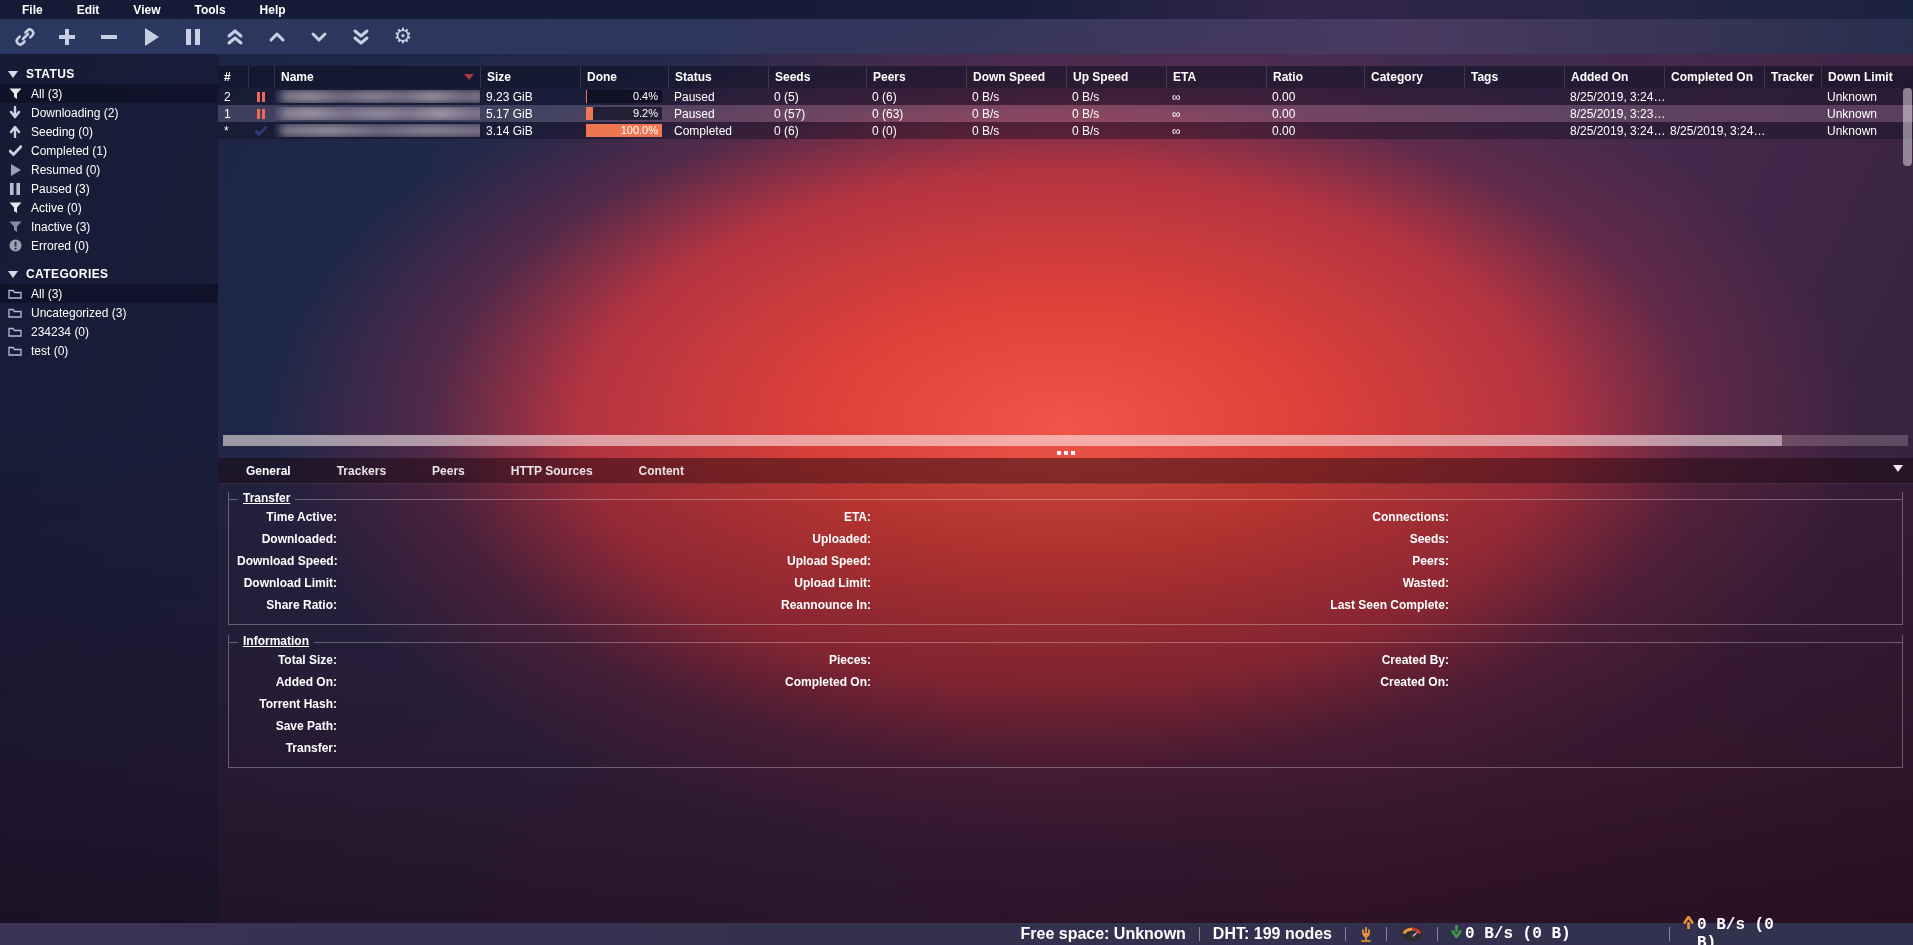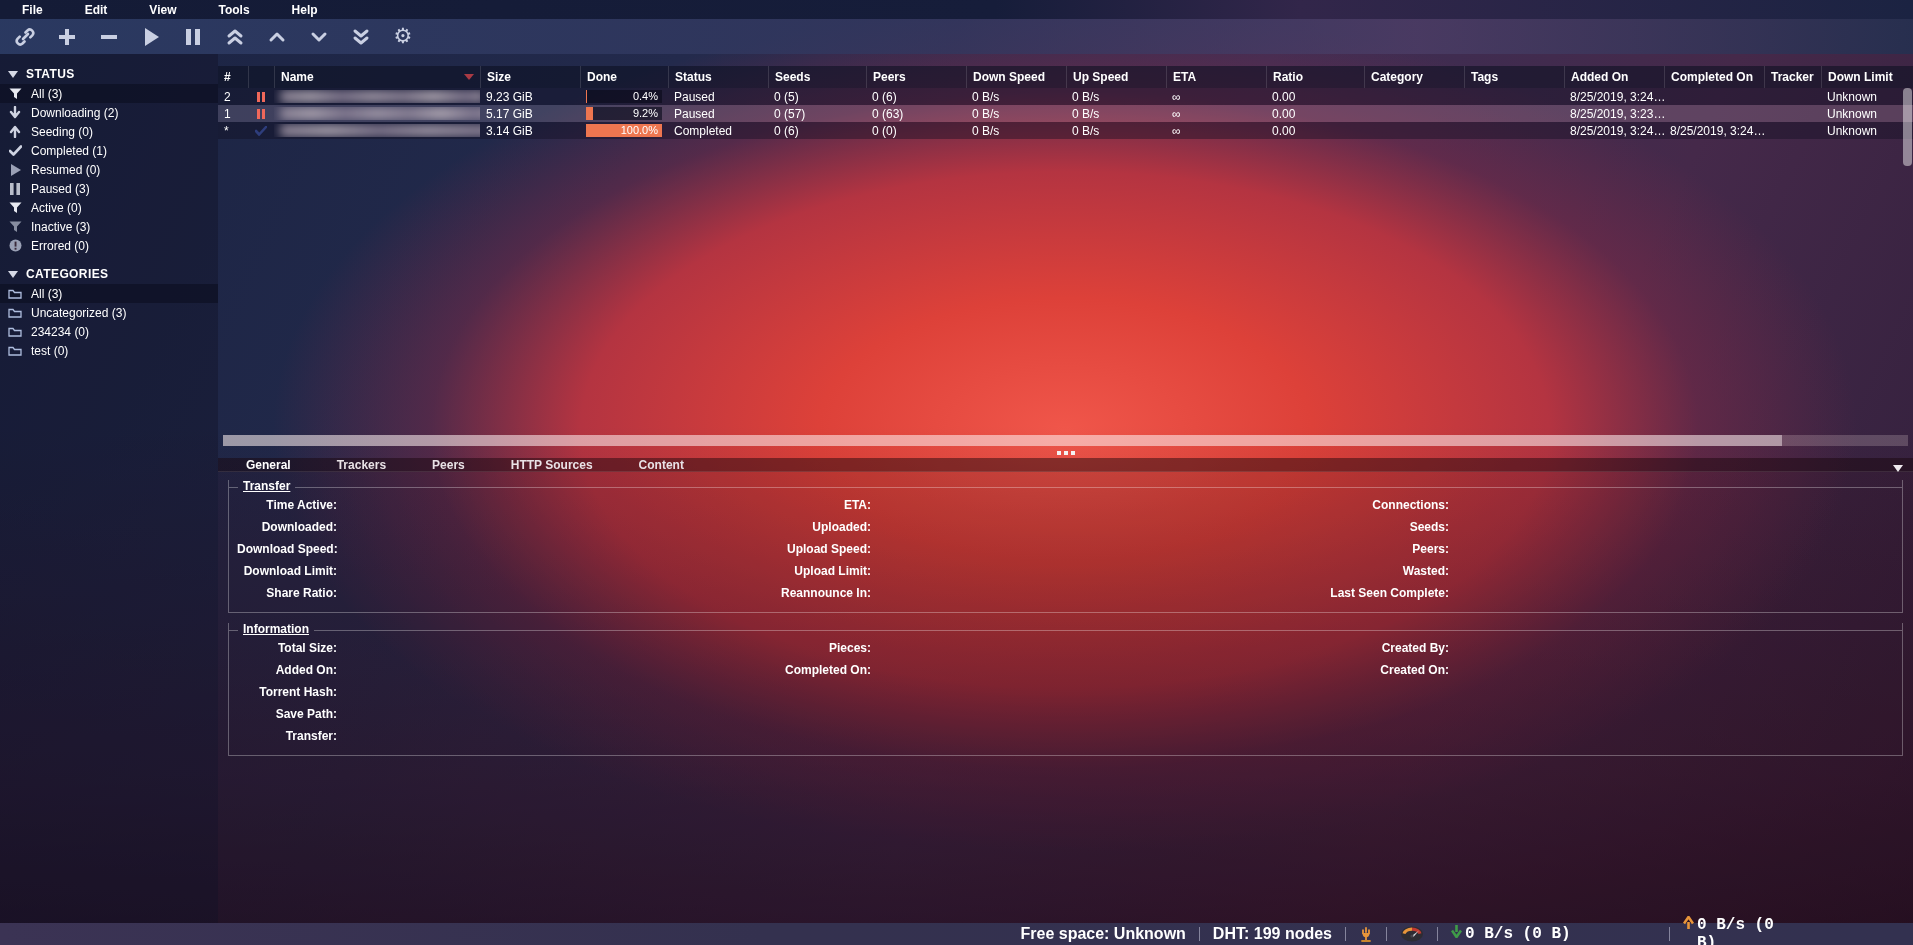--- a/index.html
+++ b/index.html
@@ -9,21 +9,21 @@
     color:#fff; font-size:12px; position:relative;
     background:
       linear-gradient(180deg, rgba(20,25,50,0) 0%, rgba(20,25,50,0) 45%, rgba(45,12,28,0.40) 82%, rgba(30,8,22,0.62) 100%),
       radial-gradient(880px 470px at 1065px 430px, #f0564a 0%, #dd4139 28%, #b43441 55%, rgba(122,42,72,0.55) 72%, rgba(60,30,70,0) 90%),
       linear-gradient(115deg, #1a2342 0%, #232a4c 30%, #3c2e54 55%, #45294a 75%, #2e1e39 100%);
   }
   svg { display:block; }
 
   
   .menubar {
-    height:19px; display:flex; align-items:center; padding-left:8px; gap:14px;
+    height:19px; display:flex; align-items:center; padding-left:8px; gap:6px;
     background:linear-gradient(90deg,#141b36 0%,#161d3a 52%,#32264a 68%,#1b2342 100%);
   }
   .menubar .mi { padding:2px 14px; font-weight:bold; cursor:default; }
   .toolbar {
     height:35px; display:flex; align-items:center; padding-left:10px;
     background:linear-gradient(90deg, rgba(43,58,98,0.95) 0%, rgba(51,55,94,0.82) 50%, rgba(77,63,104,0.72) 74%, rgba(36,48,80,0.88) 100%);
   }
   .tb-icons { display:flex; align-items:center; gap:12px; }
   .tbtn { width:30px; height:26px; display:flex; align-items:center; justify-content:center; color:#c9cfe2; }
   .gear-glyph { font-size:21px; line-height:21px; color:#c9cfe2; font-family:"DejaVu Sans",sans-serif; }
@@ -74,21 +74,21 @@
   .pbar .ptxt { position:relative; z-index:1; text-align:right; padding-right:4px; font-size:11px; line-height:13px; }
 
   .vscroll { position:absolute; top:34px; right:1px; width:9px; height:78px; background:rgba(255,255,255,0.45); border-radius:4px; }
   .hscroll { position:absolute; left:5px; right:5px; bottom:12px; height:11px; background:rgba(255,235,235,0.20); }
   .hscroll .thumb { height:100%; width:92.5%; background:rgba(255,244,244,0.45); }
   .splitter { position:absolute; left:0; right:0; bottom:0; height:10px; display:flex; align-items:center; justify-content:center; gap:3px; }
   .splitter i { width:4px; height:4px; background:#f4f2f2; display:block; }
 
   
   .detail { flex:1; display:flex; flex-direction:column; background:rgba(46,4,16,0.14); }
-  .dtabs { height:14px; background:rgba(22,4,10,0.38); display:flex; align-items:center; padding-left:14px; border-bottom:1px solid rgba(255,255,255,0.10); position:relative; }
+  .dtabs { height:26px; background:rgba(22,4,10,0.38); display:flex; align-items:center; padding-left:14px; border-bottom:1px solid rgba(255,255,255,0.10); position:relative; }
   .dtab { padding:5px 14px; margin-right:18px; font-weight:bold; font-size:12px; color:#e9e2e6; cursor:default; }
   .dtab.active { color:#ffffff; }
   .dtabs .chev { position:absolute; right:10px; top:7px; color:#efe9ee; }
   .dcontent { flex:1; padding:8px 10px 0 10px; }
 
   .fieldset { border:1px solid rgba(255,255,255,0.30); border-top:none; padding:0 8px 8px 8px; }
   .fs-top { display:flex; align-items:center; height:14px; margin:0 -8px;text-decoration:underline; }
   .fs-top::before { content:""; width:9px; height:0; border-top:1px solid rgba(255,255,255,0.30); }
   .fs-top::after  { content:""; flex:1; height:0; border-top:1px solid rgba(255,255,255,0.30); }
   .fs-legend { padding:0 5px; font-weight:bold; font-size:12px; transform:translateY(-1px); }

